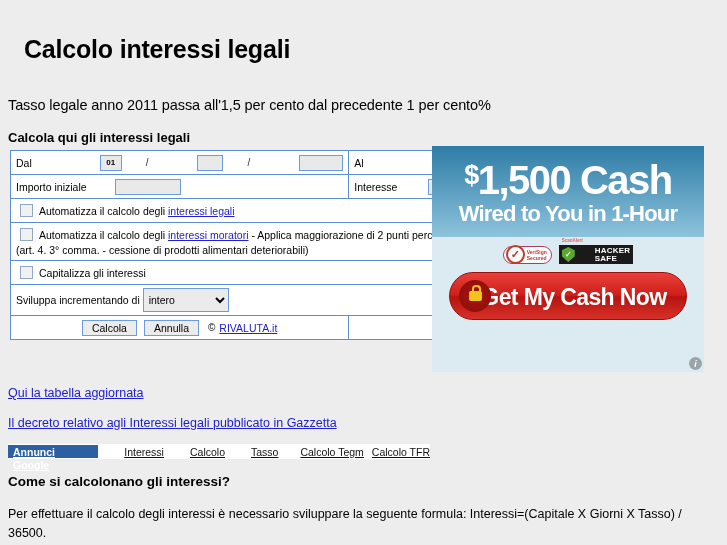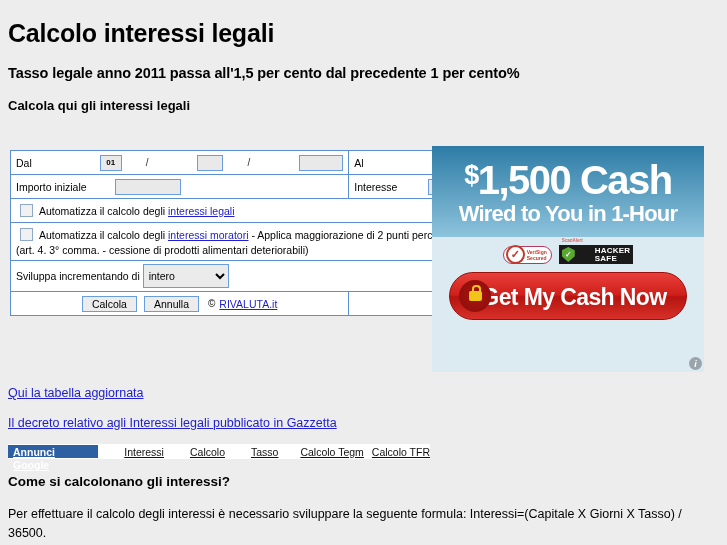--- a/index.html
+++ b/index.html
@@ -13,28 +13,28 @@
     font-family: "Liberation Sans", sans-serif;
     color: #000;
     overflow: hidden;
     position: relative;
   }
 
   
   .page-title {
     font-size: 25px;
     font-weight: bold;
-    margin: 0;
+    margin: 16px;
     padding: 18px 0 0 8px;
     letter-spacing: -0.2px;
     line-height: 30px;
   }
   .subtitle {
     font-size: 14.5px;
-    font-weight: bold;
+    font-weight: normal;
     margin: 0;
     padding: 16px 0 0 8px;
     line-height: 18px;
     letter-spacing: -0.1px;
   }
   .tagline {
     font-size: 13px;
     font-weight: bold;
     margin: 0;
     padding: 16px 0 0 8px;
@@ -370,20 +370,28 @@
     <tr>
       <td colspan="2">
         <div class="cell-pad" style="padding-bottom:0">
           <span class="cbx"></span>
           <span class="lbl">Automatizza il calcolo degli</span>&nbsp;
           <a class="lnk lbl" href="#">interessi moratori</a>&nbsp;
           <span class="lbl">- Applica maggiorazione di 2 punti  percentuali</span>
           <span class="cbx"></span>
         </div>
         <div class="row-text" style="padding-top:1px">(art. 4. 3° comma. - cessione di prodotti alimentari deteriorabili)</div>
+      </td>
+    </tr>
+    <tr>
+      <td colspan="2">
+        <div class="cell-pad">
+          <span class="cbx"></span>
+          <span class="lbl">Capitalizza gli interessi</span>
+        </div>
       </td>
     </tr>
     <tr>
       <td colspan="2">
         <div class="cell-pad">
           <span class="lbl">Sviluppa incrementando di</span>&nbsp;
           <select class="sel">
             <option>intero</option>
           </select>
         </div>

